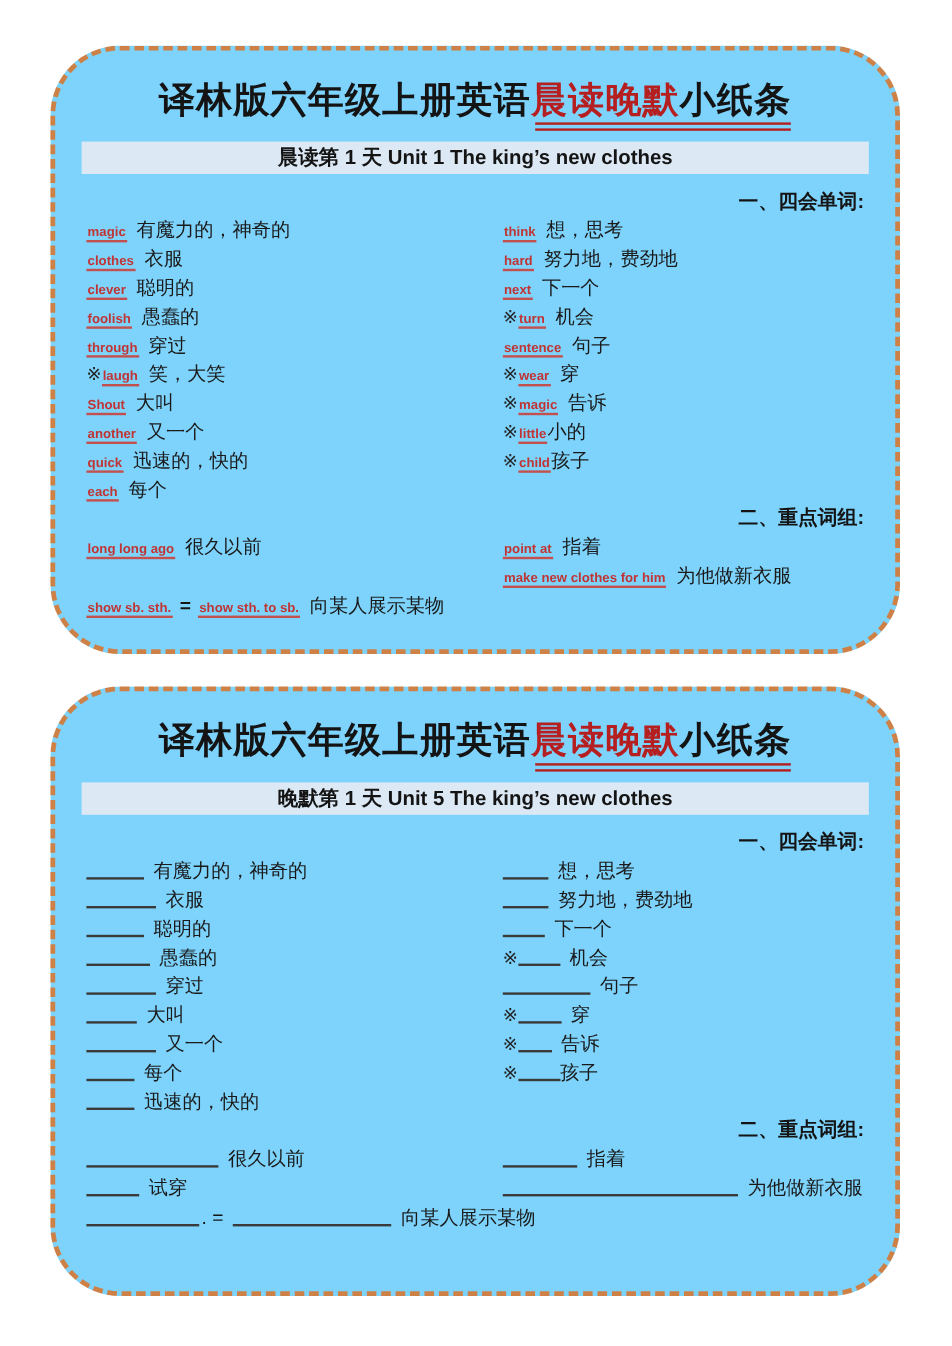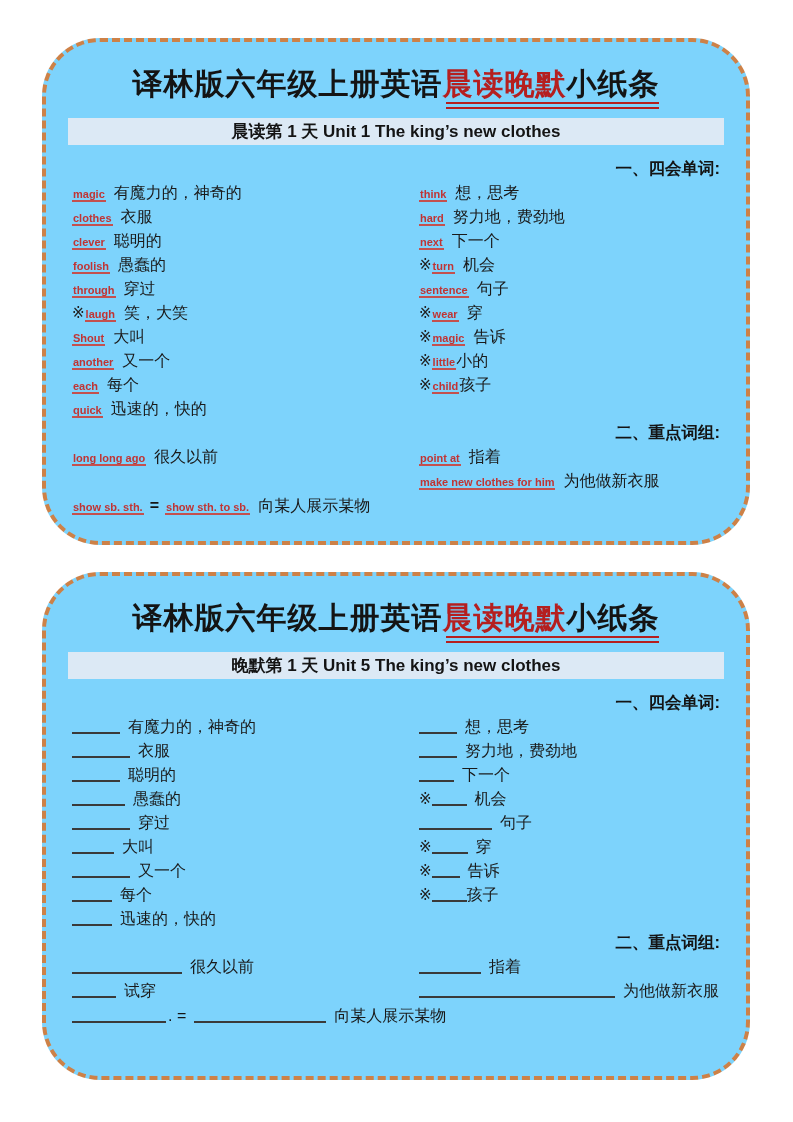--- a/index.html
+++ b/index.html
@@ -83,23 +83,23 @@
           <div class="word-line"><span class="prefix"></span><span class="en">foolish</span><span class="zh">愚蠢的</span></div>
 
           <div class="word-line"><span class="prefix"></span><span class="en">through</span><span class="zh">穿过</span></div>
 
           <div class="word-line"><span class="prefix">※</span><span class="en">laugh</span><span class="zh">笑，大笑</span></div>
 
           <div class="word-line"><span class="prefix"></span><span class="en">Shout</span><span class="zh">大叫</span></div>
 
           <div class="word-line"><span class="prefix"></span><span class="en">another</span><span class="zh">又一个</span></div>
 
+          <div class="word-line"><span class="prefix"></span><span class="en">quick</span><span class="zh">迅速的，快的</span></div>
+
           <div class="word-line"><span class="prefix"></span><span class="en">each</span><span class="zh">每个</span></div>
-
-          <div class="word-line"><span class="prefix"></span><span class="en">quick</span><span class="zh">迅速的，快的</span></div>
         </div>
       <div class="col-r">
 
           <div class="word-line"><span class="prefix"></span><span class="en">think</span><span class="zh">想，思考</span></div>
 
           <div class="word-line"><span class="prefix"></span><span class="en">hard</span><span class="zh">努力地，费劲地</span></div>
 
           <div class="word-line"><span class="prefix"></span><span class="en">next</span><span class="zh">下一个</span></div>
 
           <div class="word-line"><span class="prefix">※</span><span class="en">turn</span><span class="zh">机会</span></div>

